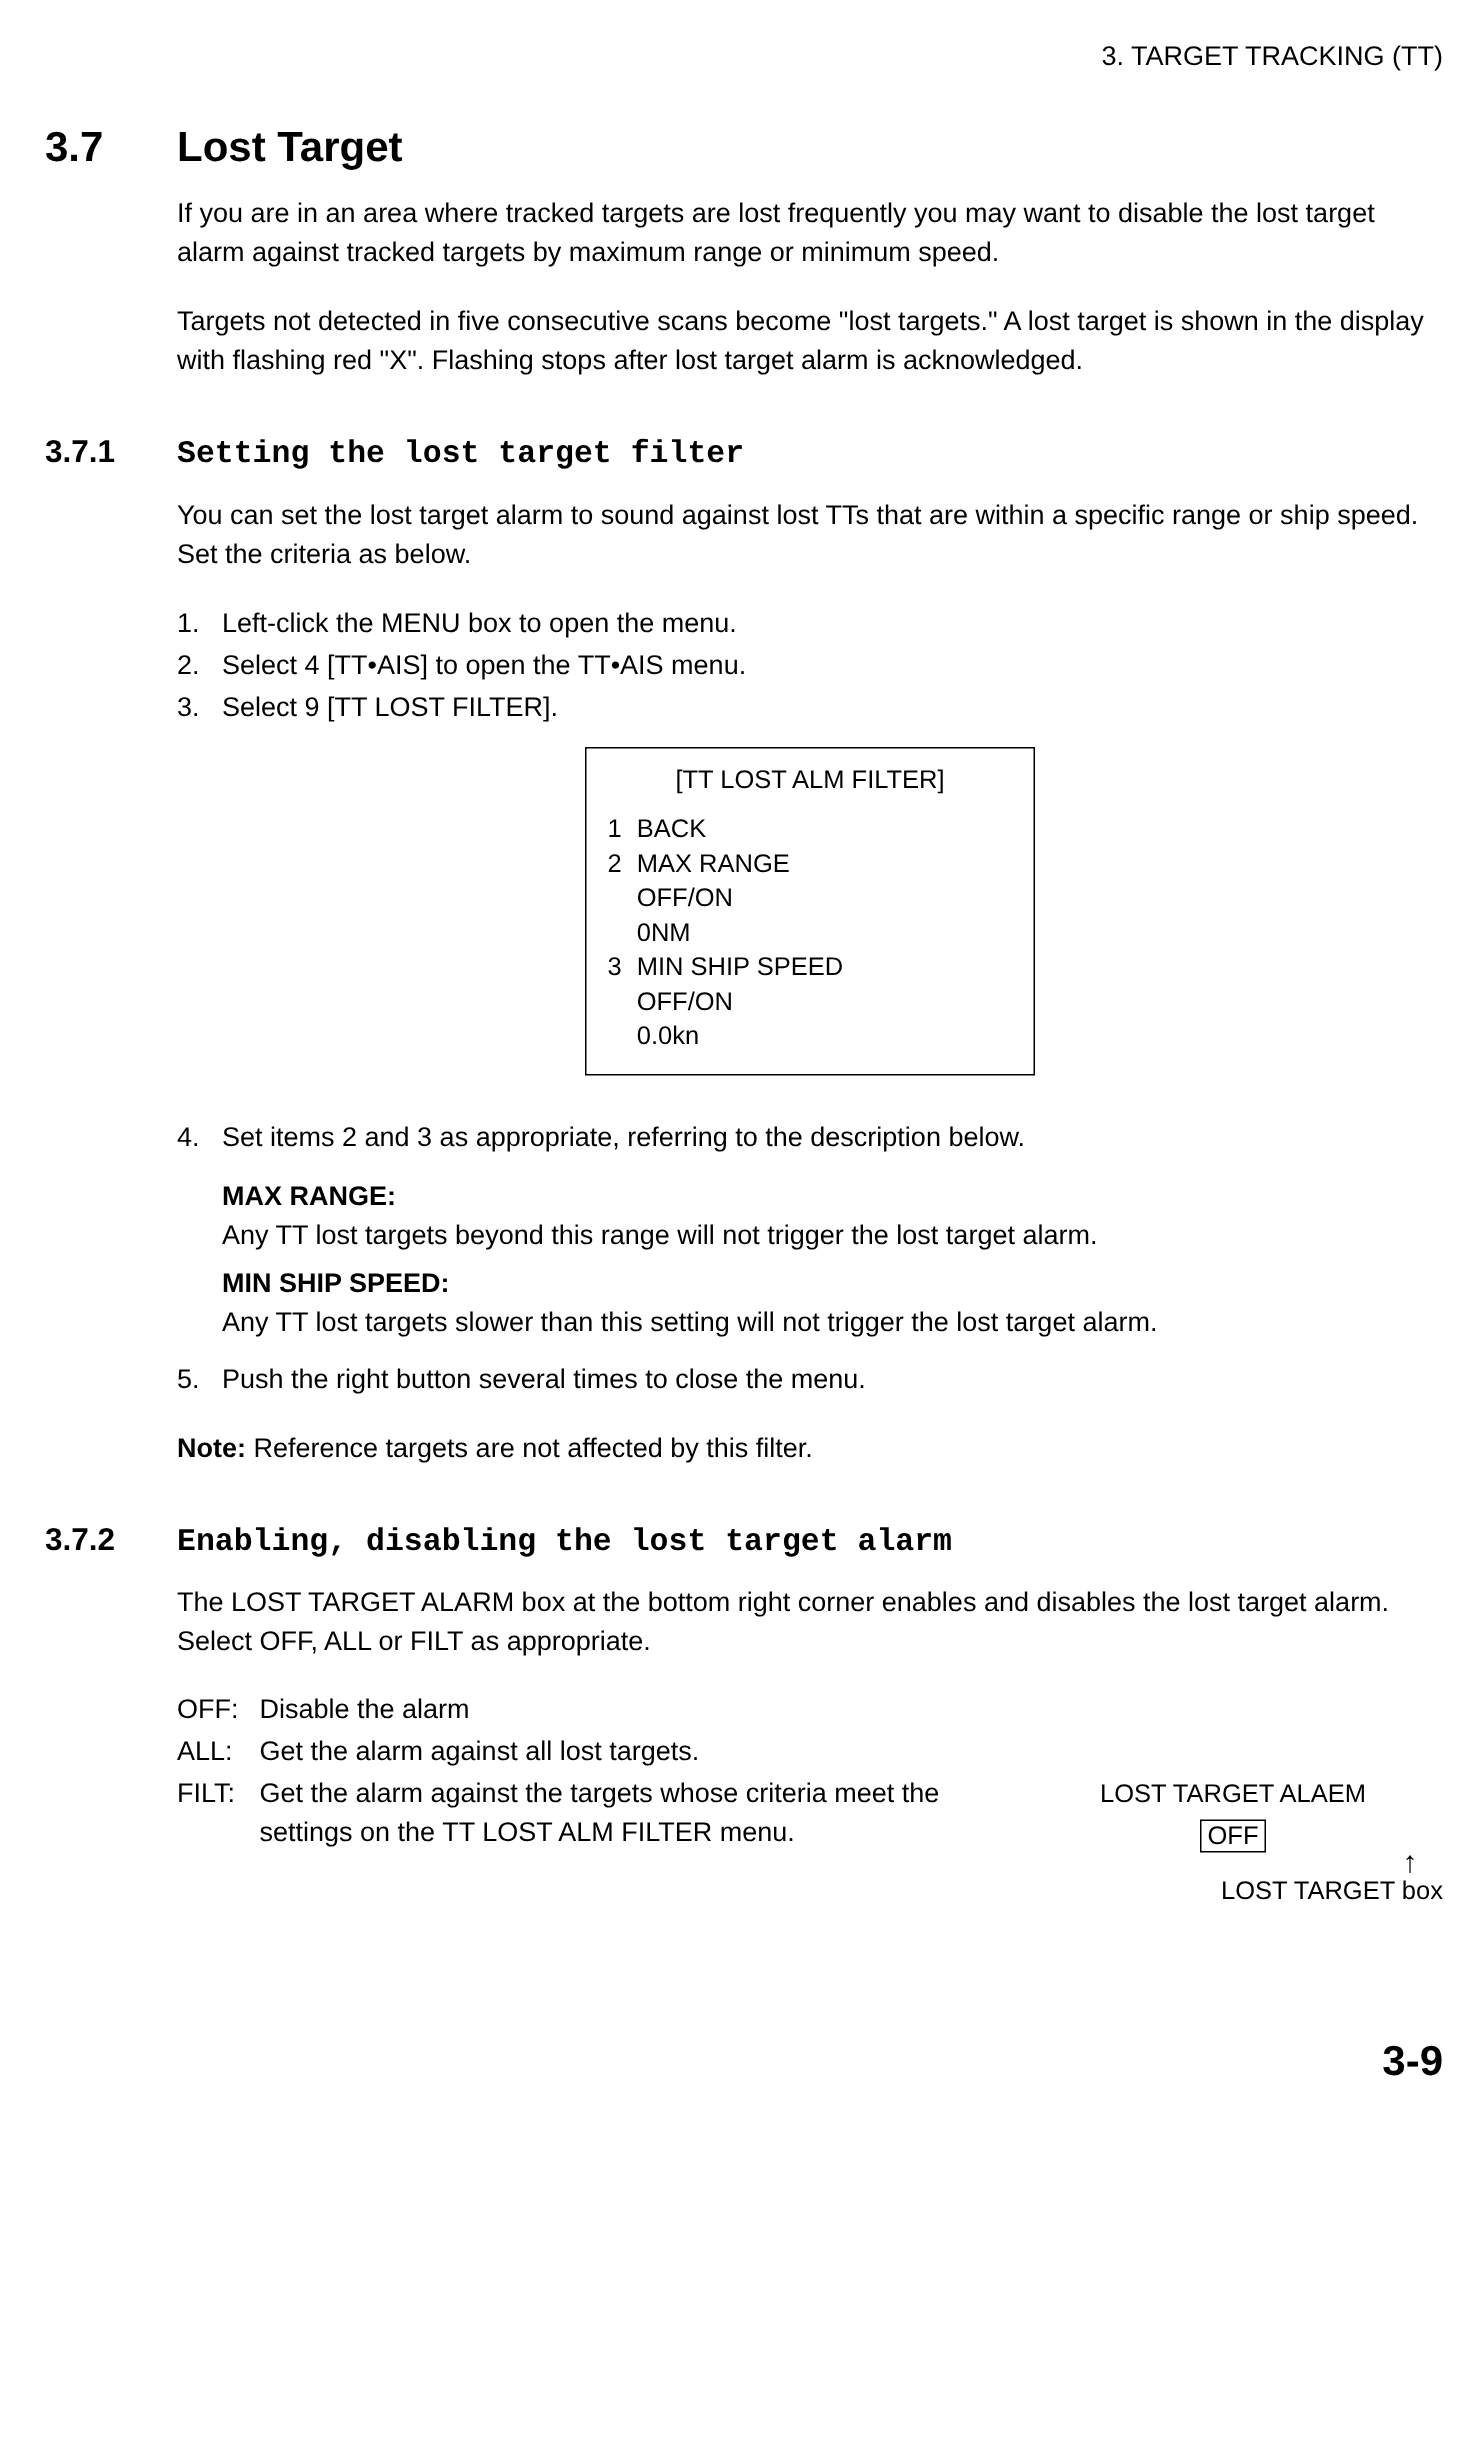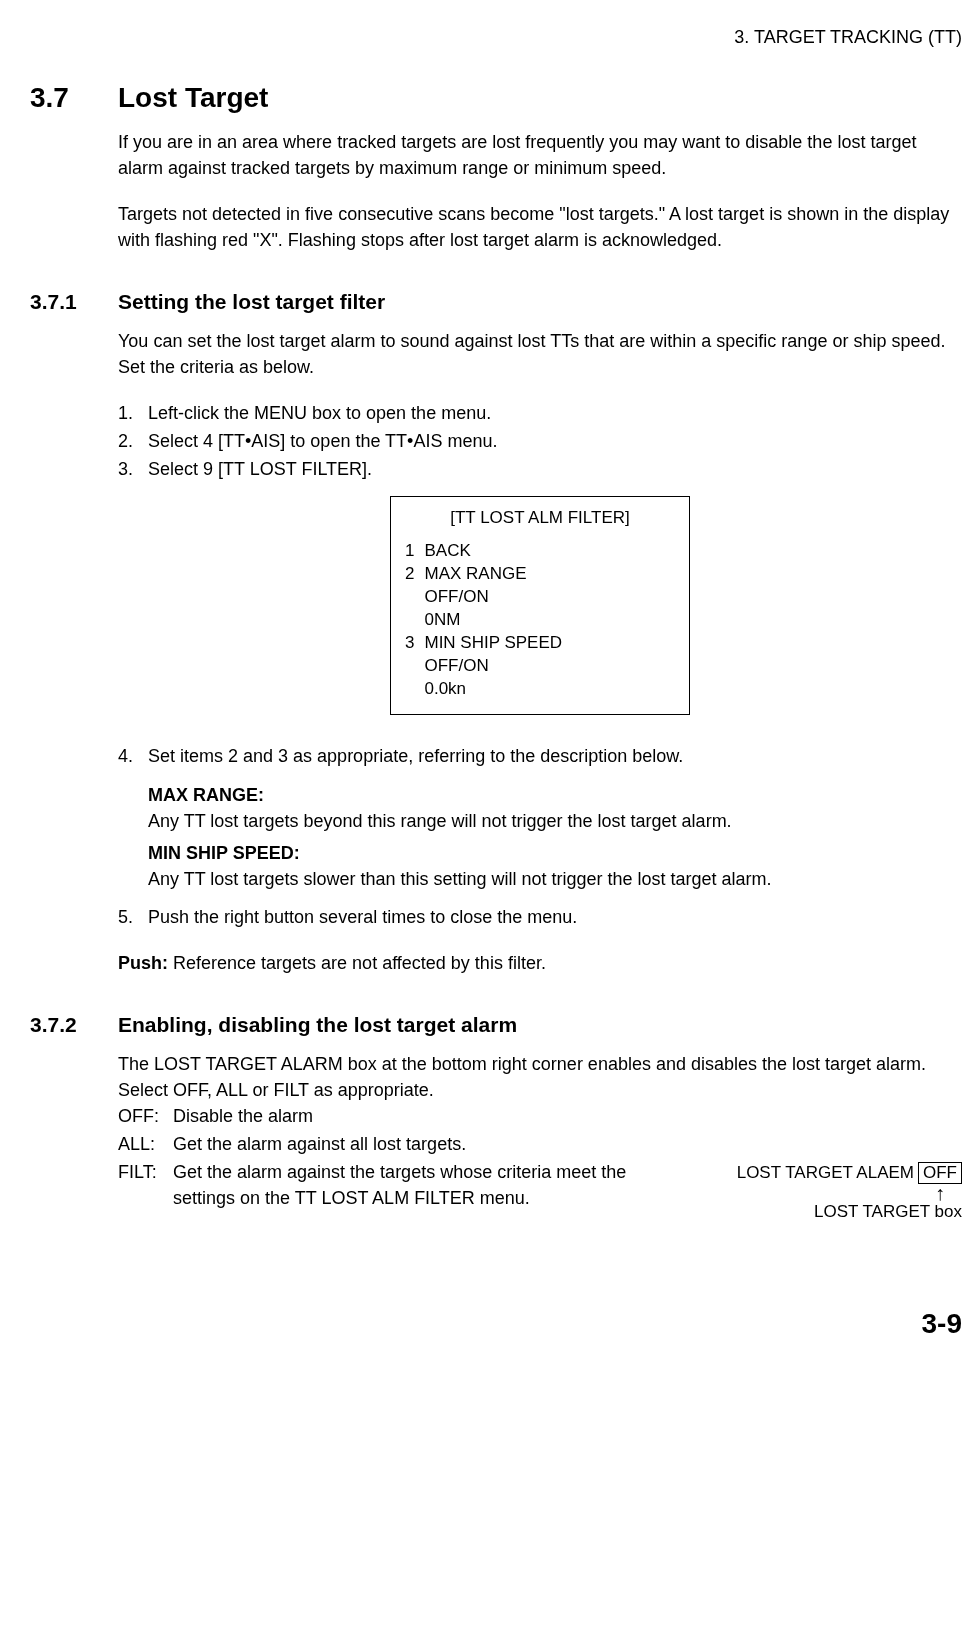--- a/index.html
+++ b/index.html
@@ -16,21 +16,21 @@
   .header-right {
     text-align: right;
     font-size: 18px;
     margin-bottom: 28px;
   }
   .sec-row { display: flex; align-items: baseline; margin-bottom: 10px; }
   .sec-num { width: 88px; font-weight: bold; font-size: 28px; flex-shrink:0;}
   .sec-title { font-weight: bold; font-size: 28px; }
   .sub-row { display: flex; align-items: baseline; margin-top: 34px; margin-bottom: 10px; }
   .sub-num { width: 88px; font-weight: bold; font-size: 21px; flex-shrink:0;}
-  .sub-title { font-weight: bold; font-size: 21px; }
+  .sub-title { font-weight: bold; font-size: 21px; font-family: Liberation Mono, monospace; }
   .content { margin-left: 88px; }
   .para { margin-bottom: 20px; }
   ol.steps { list-style: none; padding-left: 0; margin-bottom: 12px; }
   ol.steps li { display: flex; margin-bottom: 2px; }
   ol.steps li .li-num { width: 30px; flex-shrink:0; }
   .menu-box {
     border: 1.5px solid #000;
     width: 300px;
     margin: 14px auto 28px auto;
     padding: 10px 14px 14px 14px;
@@ -47,21 +47,21 @@
   .opt-row { display:flex; margin-bottom:2px;}
   .opt-key { width:55px; flex-shrink:0;}
   .opt-row-wrap { display:flex;}
   .opt-col-left { flex:1; }
   .lost-box-area {
     width: 280px;
     flex-shrink:0;
     padding-top: 2px;
     font-size:17px;
   }
-  .lt-line1 { display:flex; justify-content:flex-end; align-items:center; gap:4px;}
+  .lt-line1 { display:flex; justify-content:flex-end; align-items:center; gap:4px;flex-direction:column;}
   .off-box { border:1px solid #000; padding:0 4px; display:inline-block; line-height:1.2;}
   .arrow-up { text-align:right; padding-right:17px; font-size:20px; line-height:0.9; margin-top:-2px;}
   .lt-line2 { text-align:right; padding-right:0px; margin-top:-2px;}
   .page-num { text-align:right; font-size:28px; font-weight:bold; margin-top:80px;}
 </style>
 </head>
 <body>
 
 <div class="header-right">3. TARGET TRACKING (TT)</div>
 
@@ -150,30 +150,30 @@
     <div class="def-desc">Any TT lost targets slower than this setting will not trigger the lost target alarm.</div>
   </div>
 
   <ol class="steps" style="margin-top:12px;">
     <li>
         <span class="li-num">5.</span>
         <span>Push the right button several times to close the menu.</span>
       </li>
   </ol>
 
-  <p class="note-para"><b>Push:</b><span> Reference targets are not affected by this filter.</span></p>
+  <p class="note-para"><b>Note:</b><span> Reference targets are not affected by this filter.</span></p>
 </div>
 
 <div class="sub-row">
   <div class="sub-num">3.7.2</div>
   <div class="sub-title">Enabling, disabling the lost target alarm</div>
 </div>
 
 <div class="content">
-  <p style="margin-bottom:0;">The LOST TARGET ALARM box at the bottom right corner enables and disables the lost target alarm. Select OFF, ALL or FILT as appropriate.</p>
+  <p style="margin-bottom:19px;">The LOST TARGET ALARM box at the bottom right corner enables and disables the lost target alarm. Select OFF, ALL or FILT as appropriate.</p>
 
   <div class="opt-row">
     <span class="opt-key">OFF:</span>
     <span>Disable the alarm</span>
   </div>
   <div class="opt-row">
     <span class="opt-key">ALL:</span>
     <span>Get the alarm against all lost targets.</span>
   </div>
   <div class="opt-row-wrap">

